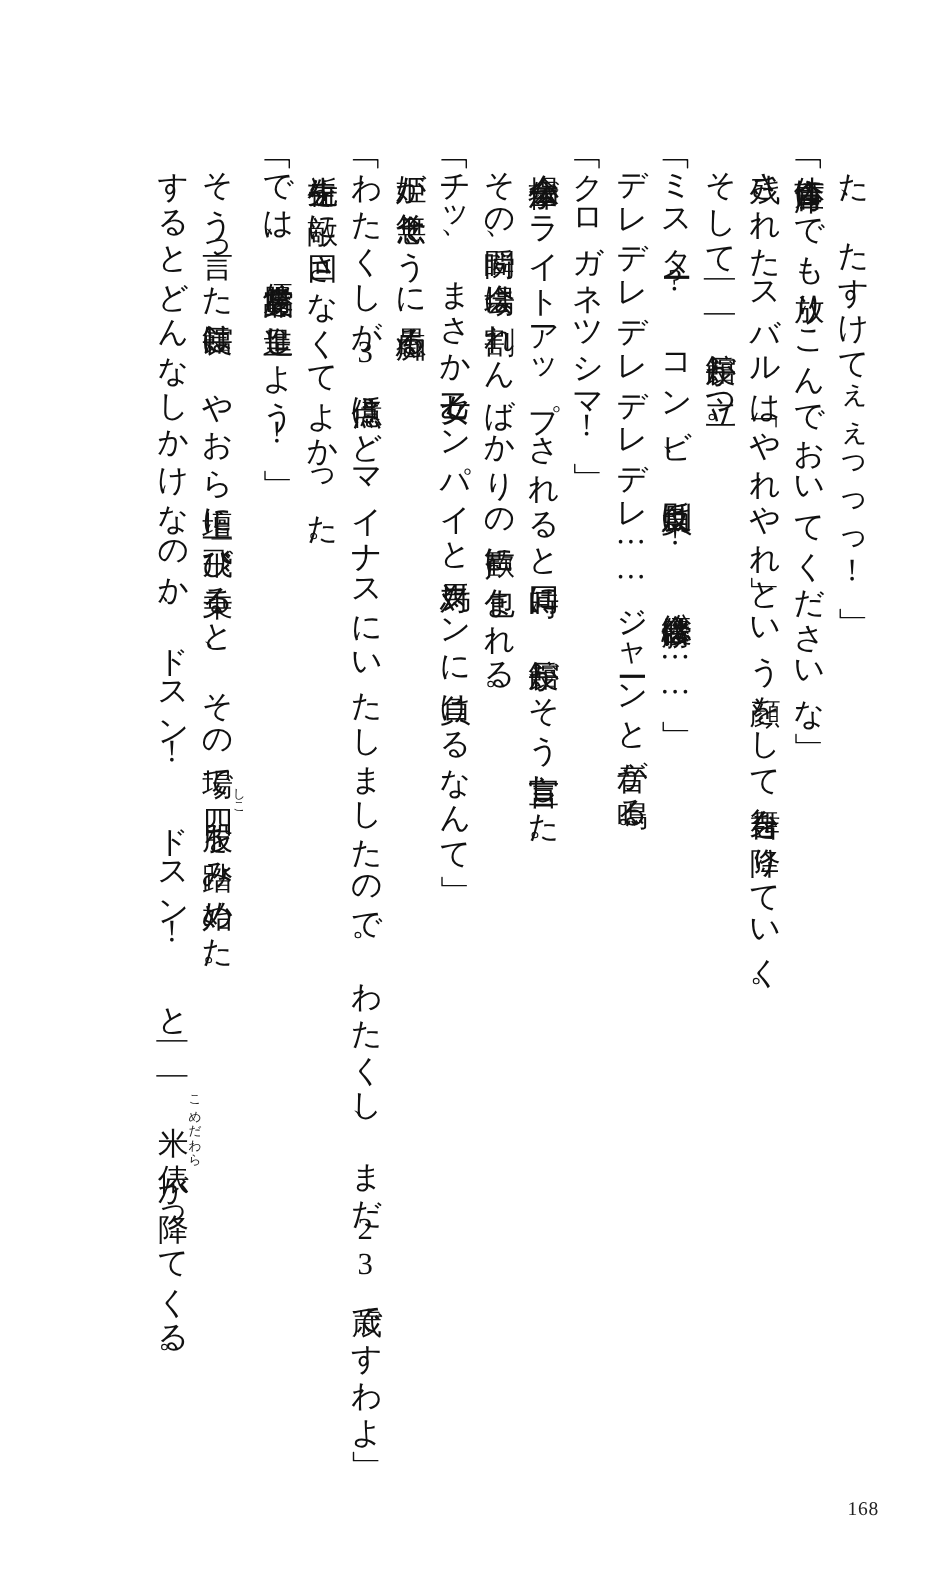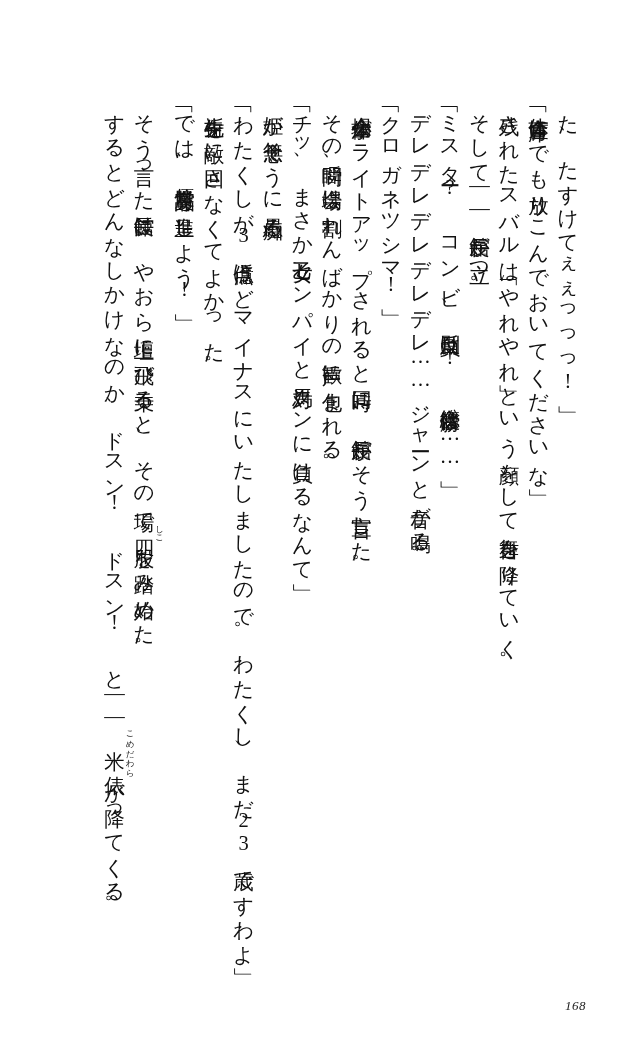--- a/index.html
+++ b/index.html
@@ -48,21 +48,20 @@
     font-size: 8.5px;
     letter-spacing: 0px;
     color: #222;
   }
   .page-number {
     position: absolute;
     right: 40px;
     bottom: 36px;
     font-family: "Liberation Serif", "DejaVu Serif", serif;
     font-size: 13px;
-    font-style: italic;
     color: #222222;
     letter-spacing: 0.5px;
   }
 </style>
 </head>
 <body>
 
 <div class="page">
 
   <div class="text-block">

